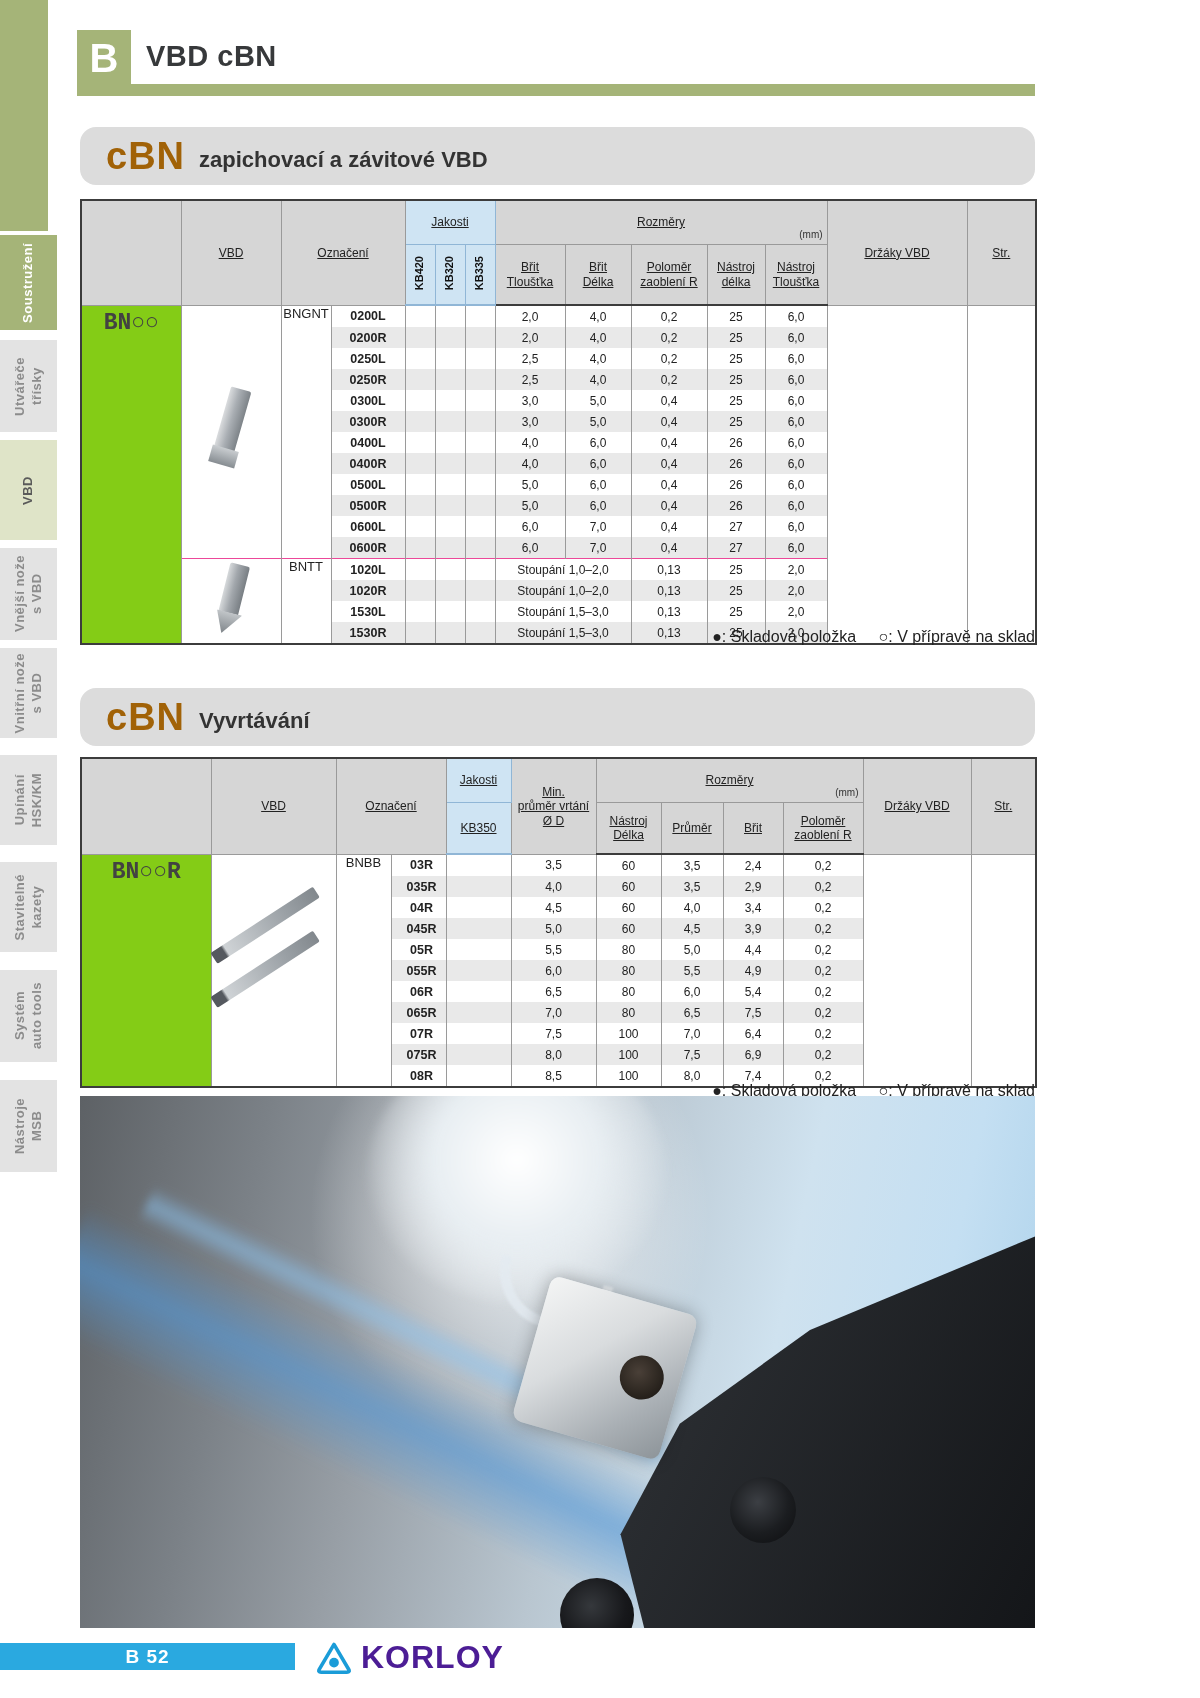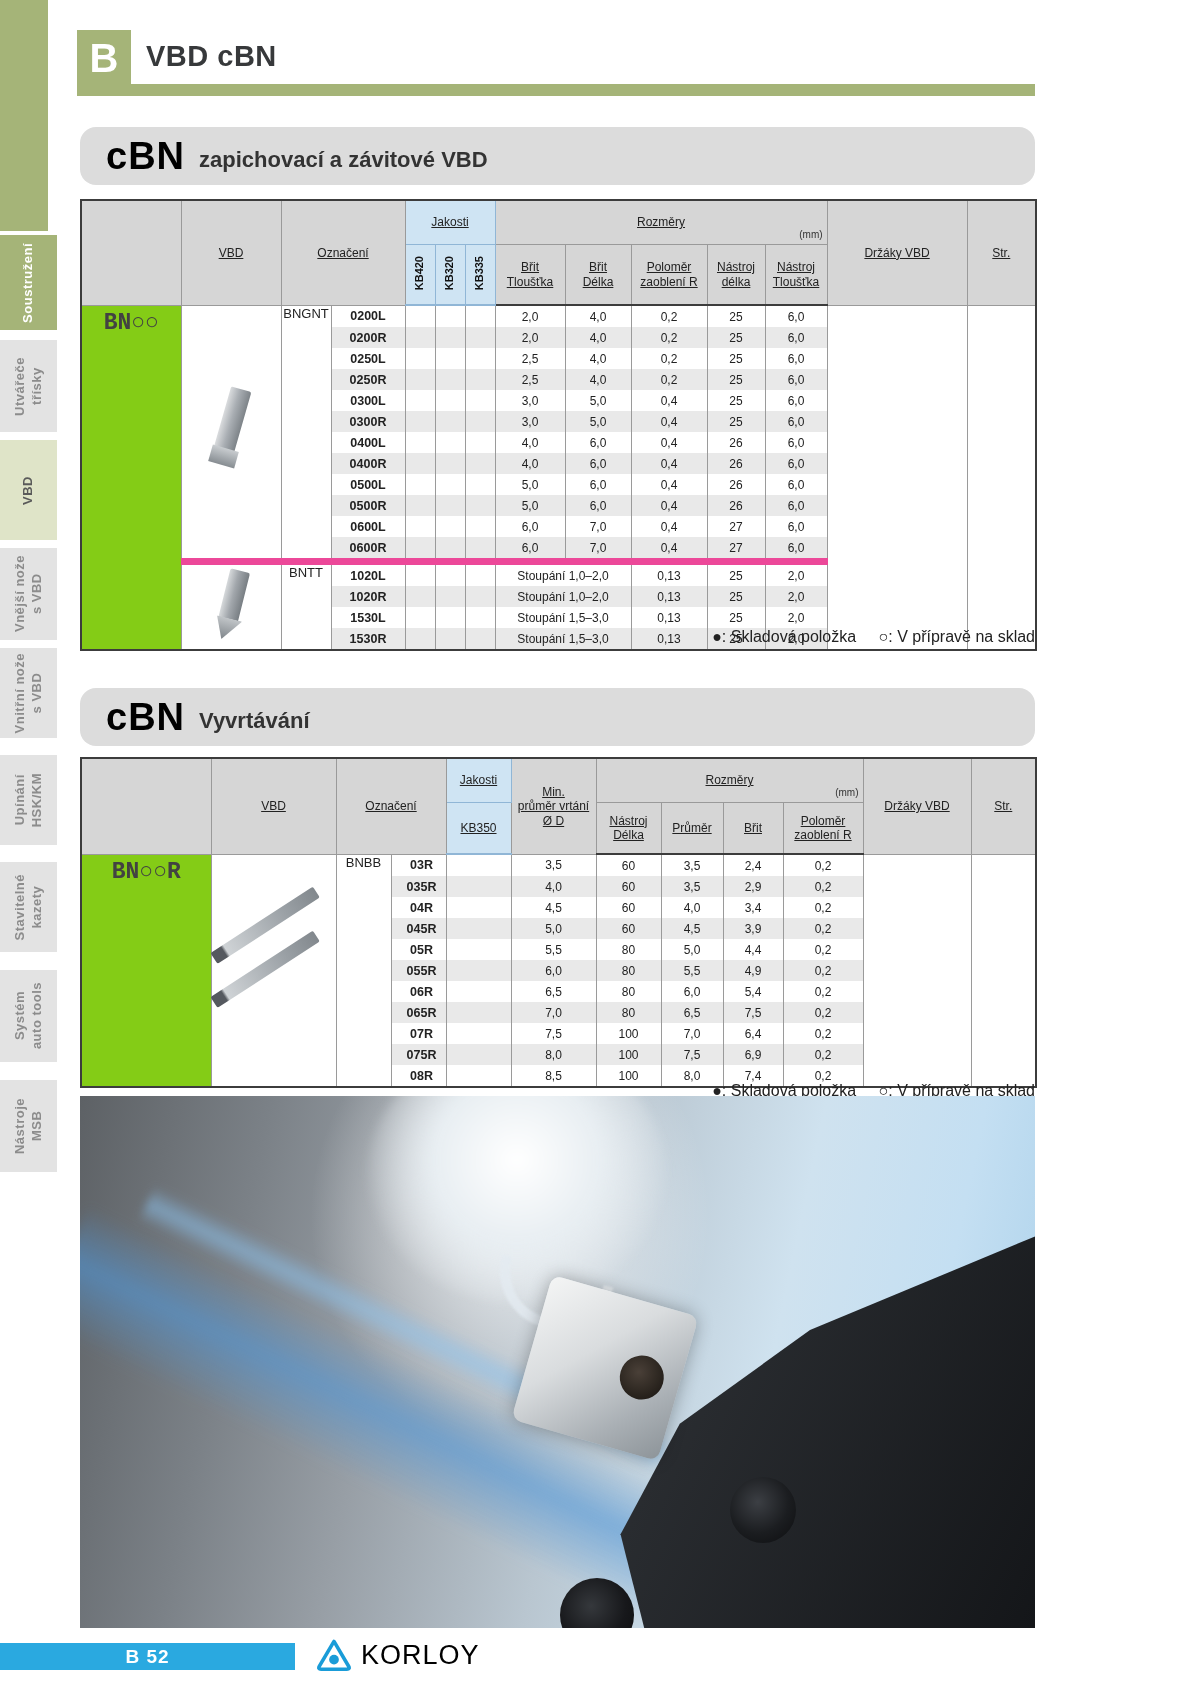--- a/index.html
+++ b/index.html
@@ -18,21 +18,21 @@
 
   
   .b-box{position:absolute;left:77px;top:30px;width:54px;height:56px;background:#a5b478;color:#fff;
          display:flex;align-items:center;justify-content:center;font-size:40px;font-weight:bold;}
   .page-title{position:absolute;left:146px;top:40px;font-size:29px;font-weight:bold;color:#37393b;letter-spacing:.5px;}
   .title-bar{position:absolute;left:77px;top:84px;width:958px;height:12px;background:#a5b478;}
 
   
   .section-hd{position:absolute;left:80px;width:955px;height:58px;background:#dcdcdc;border-radius:16px;
               display:flex;align-items:center;padding-left:26px;box-sizing:border-box;}
-  .section-hd .big{font-size:38px;font-weight:bold;color:#000000;letter-spacing:1px;}
+  .section-hd .big{font-size:38px;font-weight:bold;color:#a16207;letter-spacing:1px;}
   .section-hd .small{font-size:22px;font-weight:bold;color:#333;margin-left:14px;margin-top:8px;}
   #section1{top:127px;} #section2{top:688px;}
 
   
   table.cat{border-collapse:collapse;table-layout:fixed;width:955px;position:absolute;left:80px;
             font-size:12px;color:#222;}
   #t1{top:199px;} #t2{top:757px;}
   table.cat th,table.cat td{border:1px solid #9a9a9a;padding:0;text-align:center;}
   table.cat{border:2px solid #3c3c3c;}
   table.cat thead th{background:#d6d6d6;font-weight:normal;color:#222;font-size:12px;white-space:pre-line;line-height:1.2;text-decoration:underline;}
@@ -40,21 +40,21 @@
   #t1 .hrow1 th{height:27px;} #t1 .hrow2 th{height:59px;}
   #t2 .hrow1 th{height:34px;} #t2 .hrow2 th{height:50px;}
   th.blue{background:#cfe4f3 !important;border-color:#90b6d6 !important;}
   th.kbv .vtext{writing-mode:vertical-rl;transform:rotate(180deg);font-weight:bold;font-size:11px;color:#111;}
   th.grade-one{font-weight:bold;color:#1f3050;font-size:12.5px;}
   th.rozm{position:relative;}
   th.rozm .mm{position:absolute;right:4px;bottom:3px;font-size:10px;color:#333;}
   th.sub{font-size:11.5px;}
   table.cat td{height:21px;border-top:none;border-bottom:none;}
   td.shade{background:#e9e9e9;}
-  tr.gsep td{border-top:7px solid #ec4899;}
+  tr.gsep td{border-top:1px solid #ec4899;}
   td.label-col{vertical-align:top;background:#84cc16;font-family:Liberation Mono, monospace;}
   .pcode{display:inline-block;margin-top:4px;font-size:23px;font-weight:bold;color:#424242;letter-spacing:0;}
   td.vbd-col{background:#fff;vertical-align:middle;}
   td.prefix-col{vertical-align:top;text-align:left;padding:2px 0 0 6px;font-weight:normal;font-size:13px;
                 background:#fff;border-right:hidden;}
   td.code-col{text-align:left;padding-left:3px;font-weight:bold;font-size:12.5px;border-left:hidden;}
   #t2 td.code-col{padding-left:6px;}
   td.holder-col,td.str-col{background:#fff;}
 
   
@@ -106,21 +106,21 @@
          background:radial-gradient(circle at 40% 40%,#4a4038 0%,#2b251f 60%,#171310 100%);}
   .ph-screw{position:absolute;right:25%;bottom:16%;width:66px;height:66px;border-radius:50%;
          background:radial-gradient(circle at 42% 38%,#3c3f44 0%,#1b1d20 55%,#0c0d0f 100%);}
   .ph-screw2{position:absolute;right:42%;bottom:-24px;width:74px;height:74px;border-radius:50%;
          background:radial-gradient(circle at 42% 38%,#35383c 0%,#17181b 55%,#0a0b0c 100%);}
 
   
   .page-num{position:absolute;left:0;top:1643px;width:295px;height:27px;background:#2aa9e0;color:#fff;
             display:flex;align-items:center;justify-content:center;font-size:19px;font-weight:bold;letter-spacing:1px;}
   .brand{position:absolute;left:316px;top:1639px;display:flex;align-items:center;gap:9px;}
-  .brand-name{font-size:27px;font-weight:normal;color:#000000;letter-spacing:1px;}
+  .brand-name{font-size:32px;font-weight:bold;color:#4c1d95;letter-spacing:1px;}
 </style>
 </head>
 <body>
 
 <div id="page">
 
   <div class="side-olive"></div>
   <div id="sidebar">
       <div class="tab active" style="top: 235px; height: 95px;">
         <span class="vtext">Soustružení</span>

